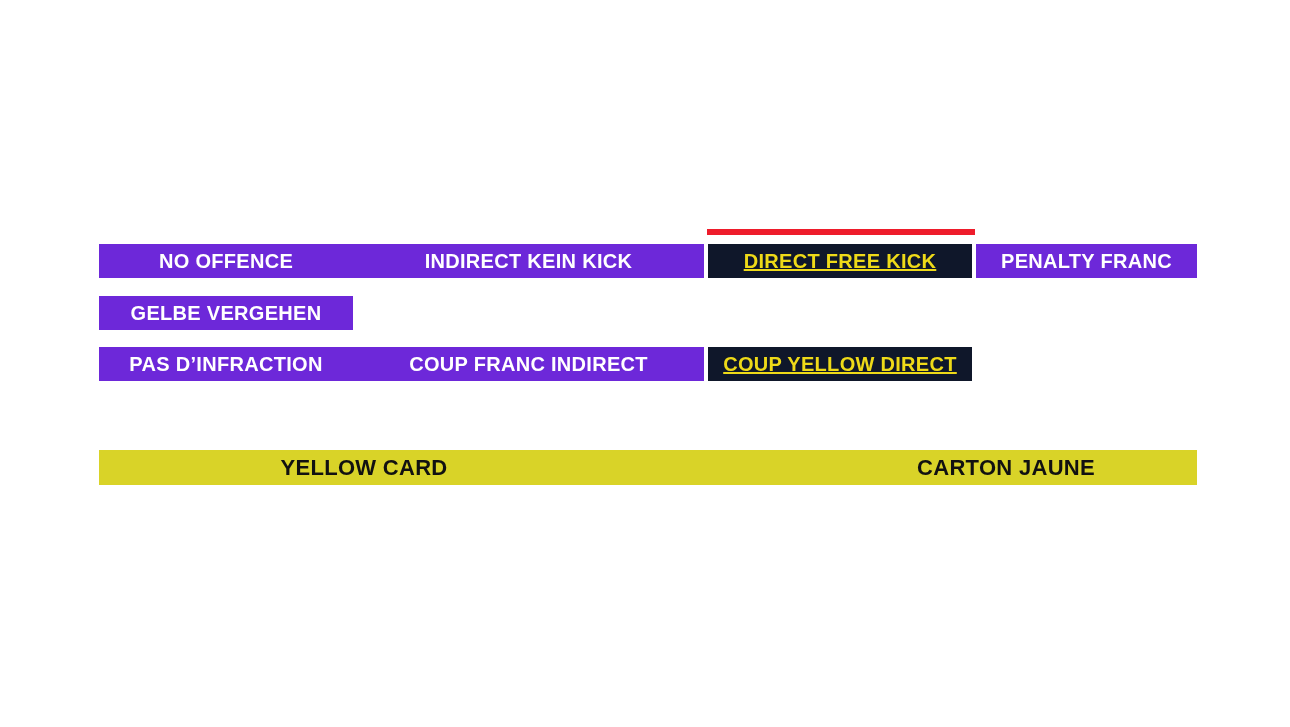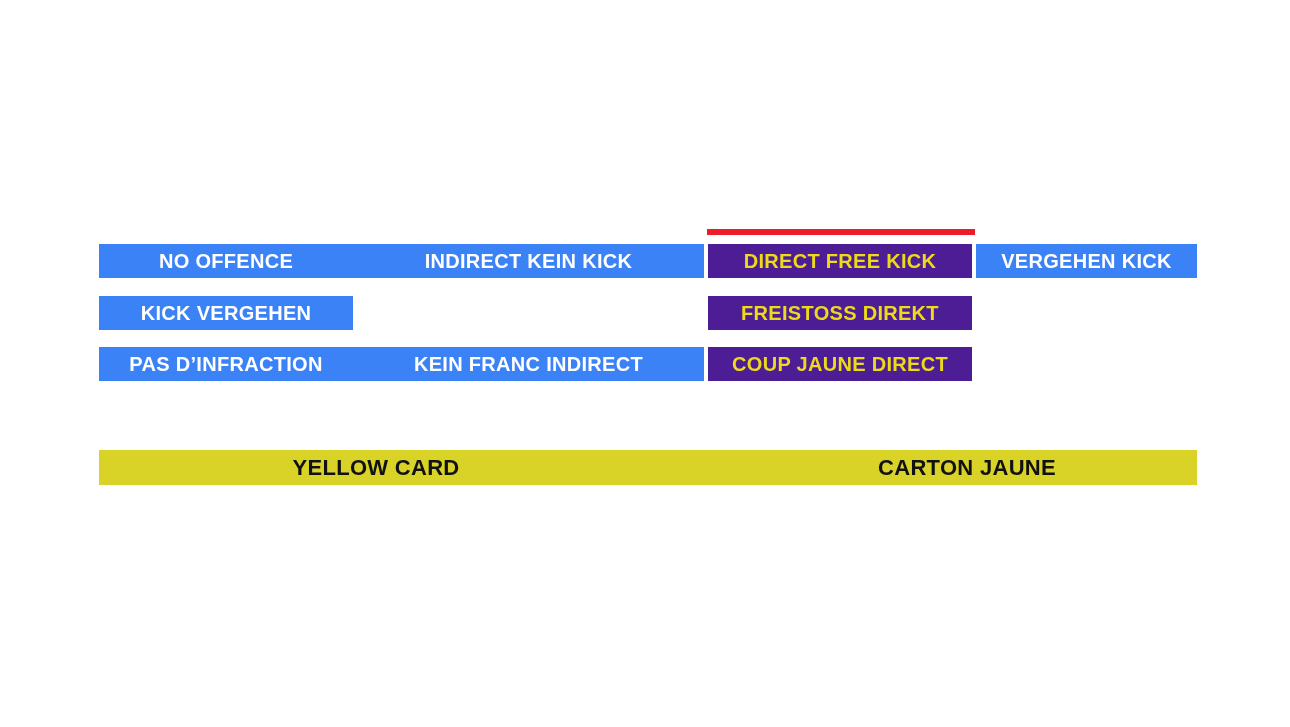--- a/index.html
+++ b/index.html
@@ -5,62 +5,61 @@
   html,body{margin:0;padding:0;}
   body{
     width:1290px;height:727px;background:#ffffff;position:relative;
     font-family:"Liberation Sans",sans-serif;overflow:hidden;
   }
   .grid-row{position:absolute;left:99px;width:1098px;height:34px;}
   #row-english{top:244px;}
   #row-german{top:296px;}
   #row-french{top:347px;border-radius:15px;}
   .opt{
-    position:absolute;top:0;height:100%;background:#3b82f6;color:#ffffff;
+    position:absolute;top:0;height:100%;background:#6d28d9;color:#ffffff;
     font-weight:700;font-size:20px;letter-spacing:0.3px;white-space:nowrap;
     display:flex;align-items:center;justify-content:center;cursor:pointer;
   }
-  .opt.selected{background:#4c1d95;color:#eeda18;}
+  .opt.selected{background:#0f172a;color:#eeda18;text-decoration:underline;}
   .o1{left:0;width:254px;}
   .o2{left:254px;width:351px;}
   .o3{left:609px;width:264px;}
   .o4{left:877px;width:221px;}
   .marker{
     position:absolute;left:707px;top:229px;width:268px;height:6px;background:#ee1c2b;
   }
   .card-bar{
     position:absolute;left:99px;top:450px;width:1098px;height:35px;background:#d9d328;
   }
   .card-label{
     position:absolute;top:0;height:35px;line-height:35px;transform:translateX(-50%);
-    color:#111111;font-weight:700;font-size:22px;letter-spacing:0.3px;white-space:nowrap;margin-left:12px;
+    color:#111111;font-weight:700;font-size:22px;letter-spacing:0.3px;white-space:nowrap;
   }
   .cl1{left:265px;}
   .cl2{left:583px;}
-  .cl3{left:856px;}
+  .cl3{left:907px;}
 </style>
 </head>
 <body>
 
 <div class="marker"></div>
 
 <div class="grid-row" id="row-english">
   <div class="opt o1">NO OFFENCE</div>
   <div class="opt o2">INDIRECT KEIN KICK</div>
   <div class="opt o3 selected">DIRECT FREE KICK</div>
-  <div class="opt o4">VERGEHEN KICK</div>
+  <div class="opt o4">PENALTY FRANC</div>
 </div>
 
 <div class="grid-row" id="row-german">
-  <div class="opt o1">KICK VERGEHEN</div>
-  <div class="opt o3 selected">FREISTOSS DIREKT</div>
+  <div class="opt o1">GELBE VERGEHEN</div>
 </div>
 
 <div class="grid-row" id="row-french">
   <div class="opt o1">PAS D’INFRACTION</div>
-  <div class="opt o2">KEIN FRANC INDIRECT</div>
-  <div class="opt o3 selected">COUP JAUNE DIRECT</div>
+  <div class="opt o2">COUP FRANC INDIRECT</div>
+  <div class="opt o3 selected">COUP YELLOW DIRECT</div>
 </div>
 
 <div class="card-bar">
   <span class="card-label cl1">YELLOW CARD</span>
   <span class="card-label cl3">CARTON JAUNE</span>
 </div>
 
 </body></html>

